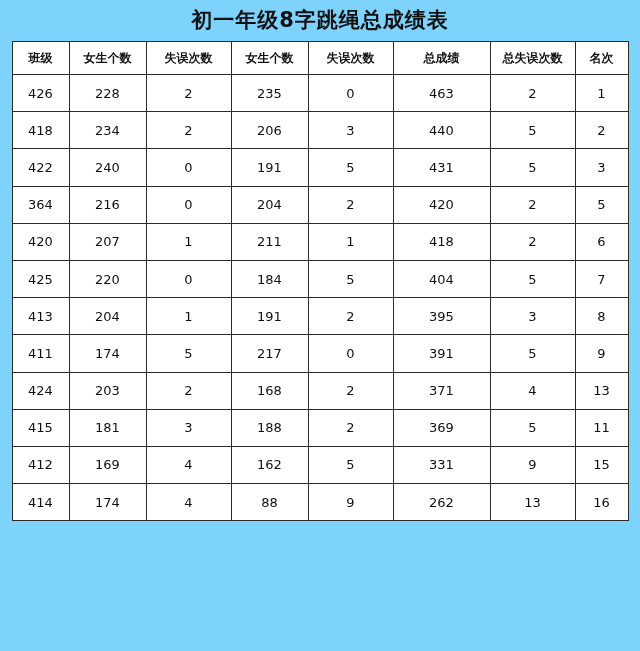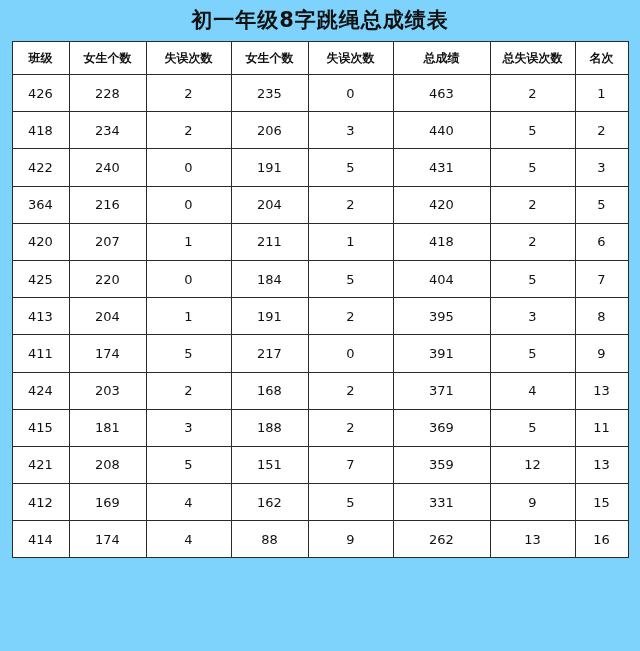--- a/index.html
+++ b/index.html
@@ -191,30 +191,20 @@
           <td>415</td>
           <td>181</td>
           <td>3</td>
           <td>188</td>
           <td>2</td>
           <td>369</td>
           <td>5</td>
           <td>11</td>
         </tr>
         <tr>
-          <td>421</td>
-          <td>208</td>
-          <td>5</td>
-          <td>151</td>
-          <td>7</td>
-          <td>359</td>
-          <td>12</td>
-          <td>13</td>
-        </tr>
-        <tr>
           <td>412</td>
           <td>169</td>
           <td>4</td>
           <td>162</td>
           <td>5</td>
           <td>331</td>
           <td>9</td>
           <td>15</td>
         </tr>
         <tr>

